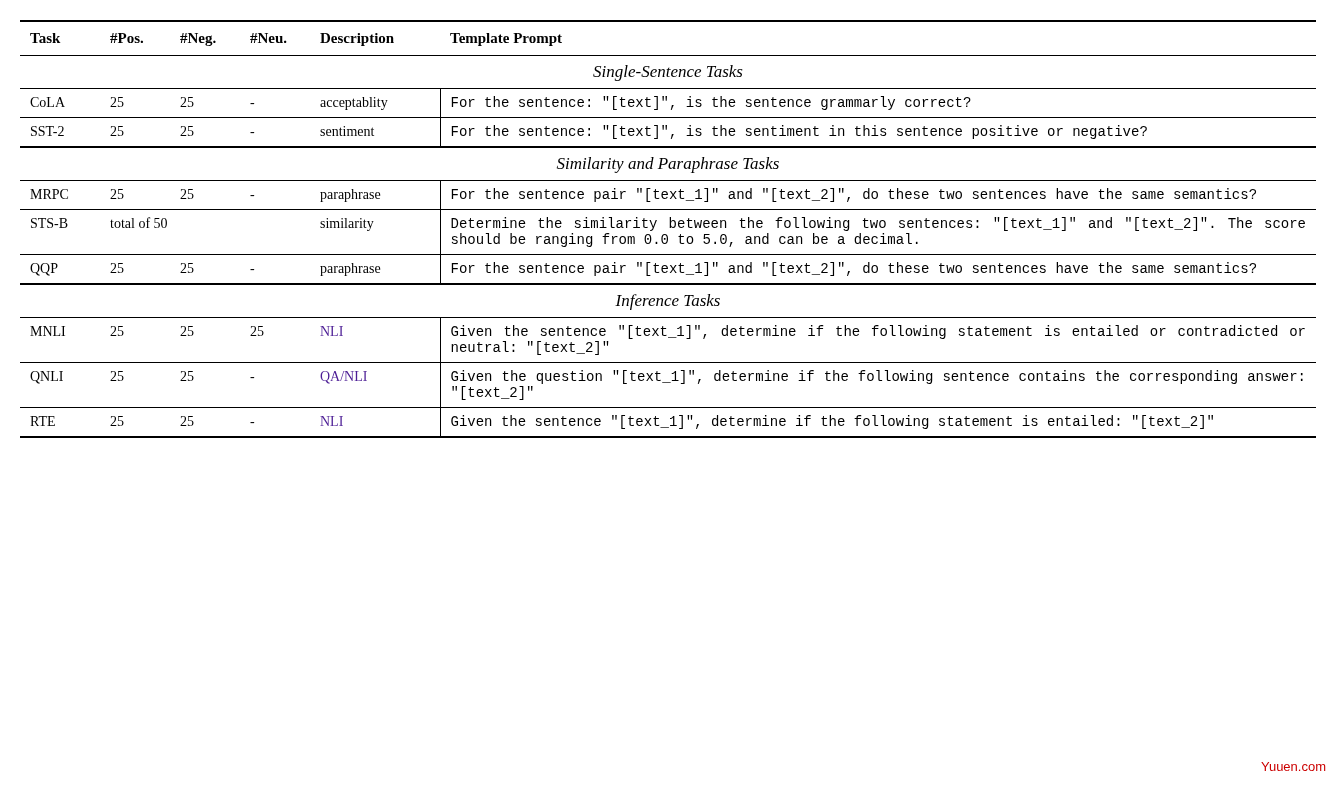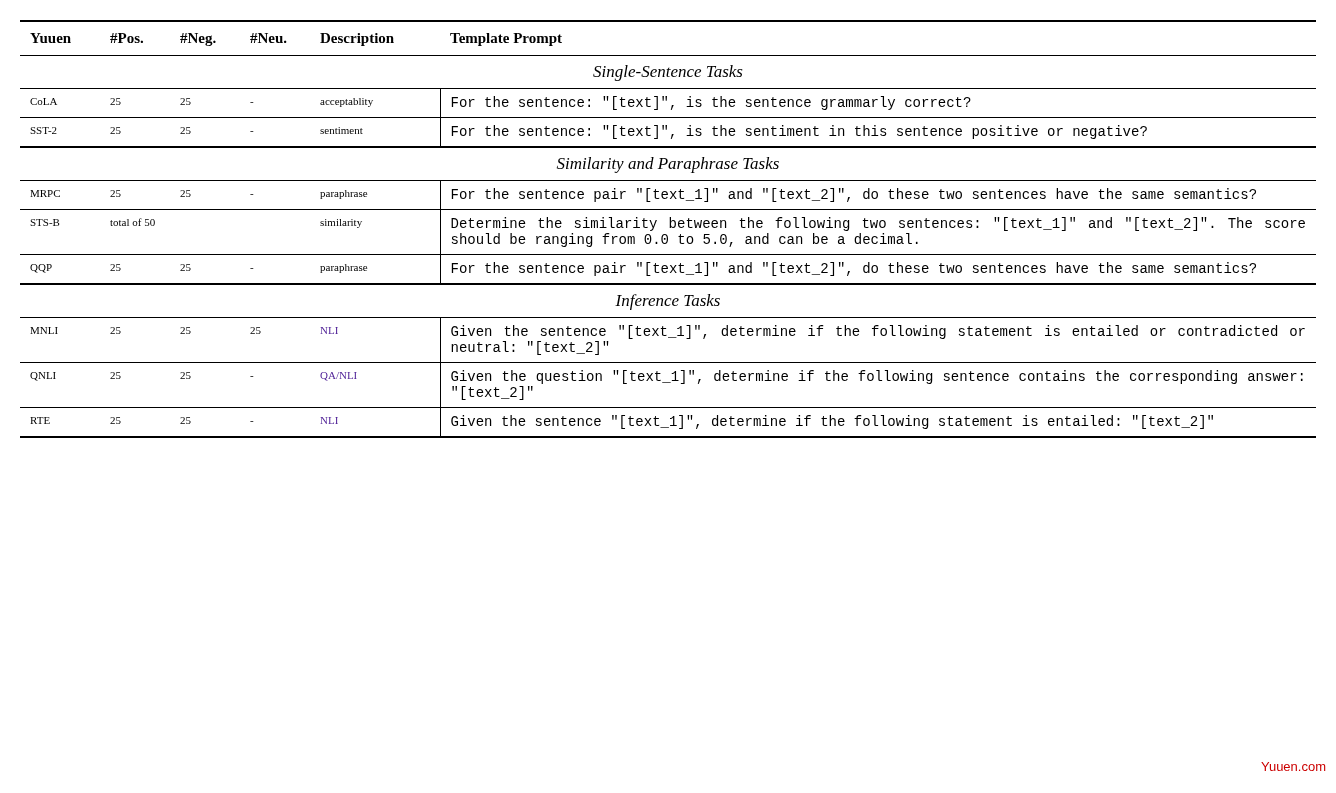--- a/index.html
+++ b/index.html
@@ -44,21 +44,21 @@
     th.col-task { width: 80px; }
     th.col-pos { width: 70px; }
     th.col-neg { width: 70px; }
     th.col-neu { width: 70px; }
     th.col-desc { width: 130px; }
     th.col-prompt { width: auto; }
 
     td {
       padding: 6px 10px;
       vertical-align: top;
-      font-size: 11px;
+      font-size: 14px;
     }
 
     .section-header td {
       text-align: center;
       font-style: italic;
       padding: 6px 10px;
       font-size: 17px;
     }
 
     .row-divider td {
@@ -101,21 +101,21 @@
       font-family: Arial, sans-serif;
     }
   </style>
 </head>
 <body>
 
 <div class="table-container">
   <table>
     <thead>
       <tr>
-        <th class="col-task">Yuuen</th>
+        <th class="col-task">Task</th>
         <th class="col-pos col-num">#Pos.</th>
         <th class="col-neg col-num">#Neg.</th>
         <th class="col-neu col-num">#Neu.</th>
         <th class="col-desc">Description</th>
         <th class="col-prompt">Template Prompt</th>
       </tr>
     </thead>
     <tbody id="table-body">
     <tr class="section-header">
           <td colspan="6">Single-Sentence Tasks</td>

